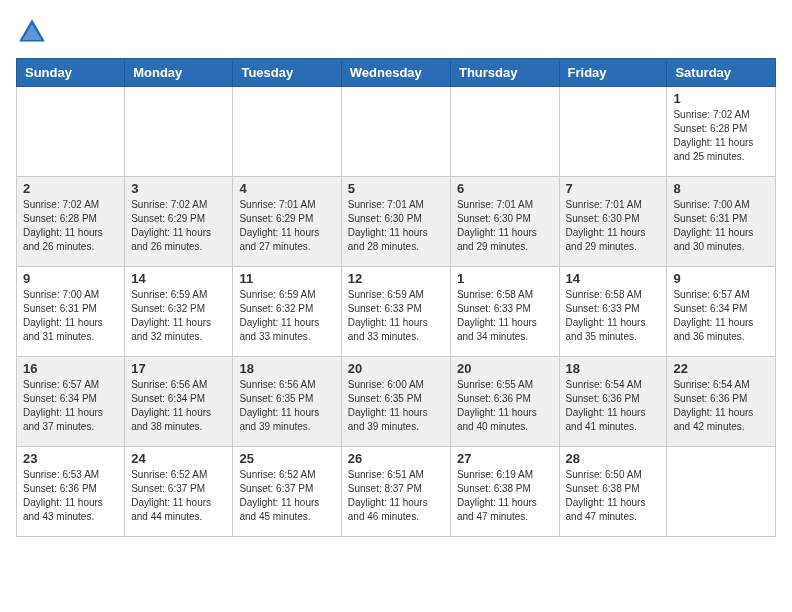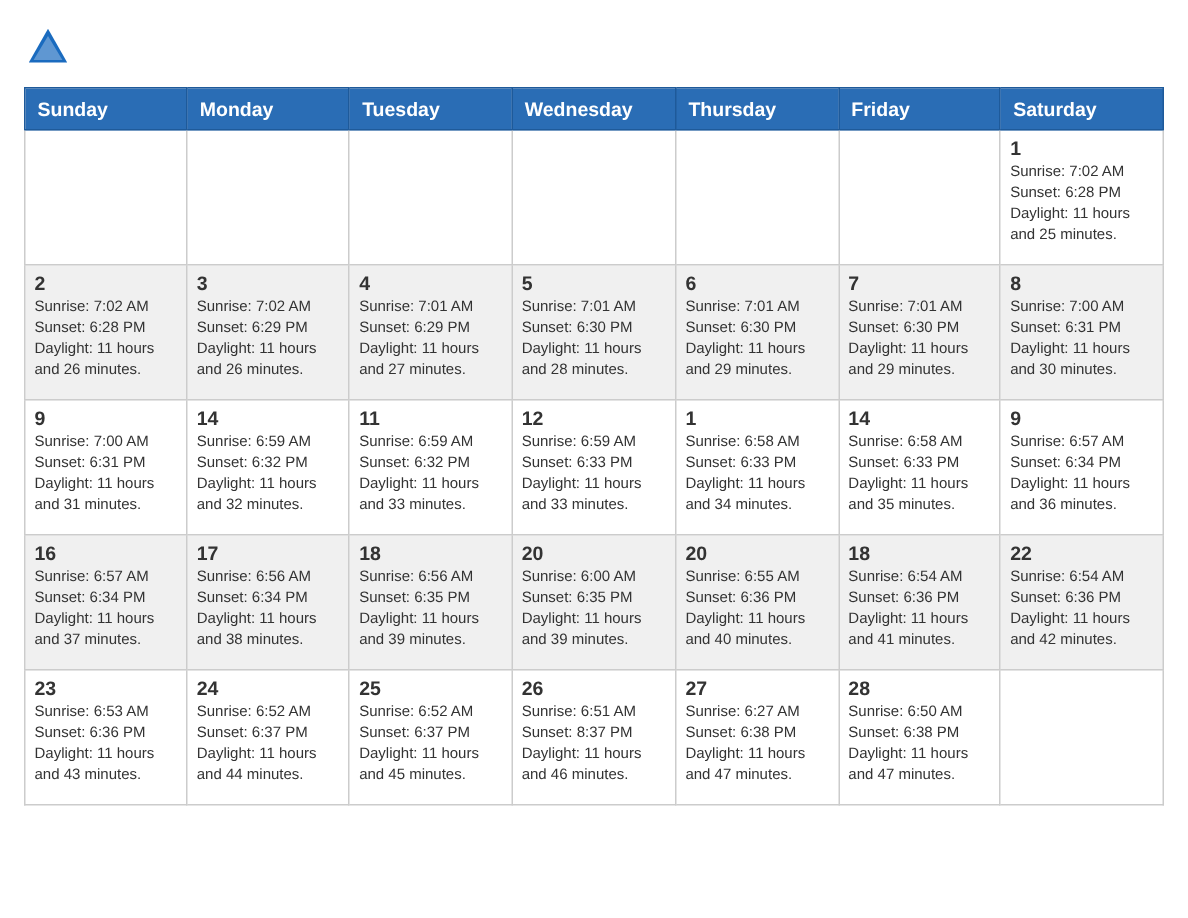--- a/index.html
+++ b/index.html
@@ -287,21 +287,21 @@
 Daylight: 11 hours and 45 minutes.</div>
         </td>
         <td>
           <span class="day-number">26</span>
           <div class="cell-content">Sunrise: 6:51 AM
 Sunset: 8:37 PM
 Daylight: 11 hours and 46 minutes.</div>
         </td>
         <td>
           <span class="day-number">27</span>
-          <div class="cell-content">Sunrise: 6:27 AM
+          <div class="cell-content">Sunrise: 6:19 AM
 Sunset: 6:38 PM
 Daylight: 11 hours and 47 minutes.</div>
         </td>
         <td>
           <span class="day-number">28</span>
           <div class="cell-content">Sunrise: 6:50 AM
 Sunset: 6:38 PM
 Daylight: 11 hours and 47 minutes.</div>
         </td>
         <td class="empty-cell"></td>

